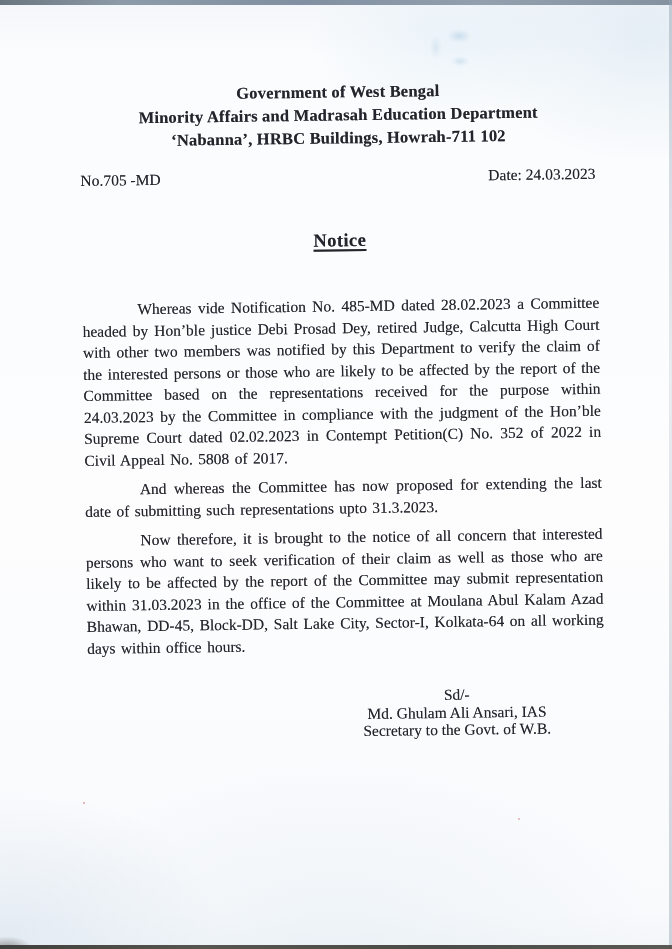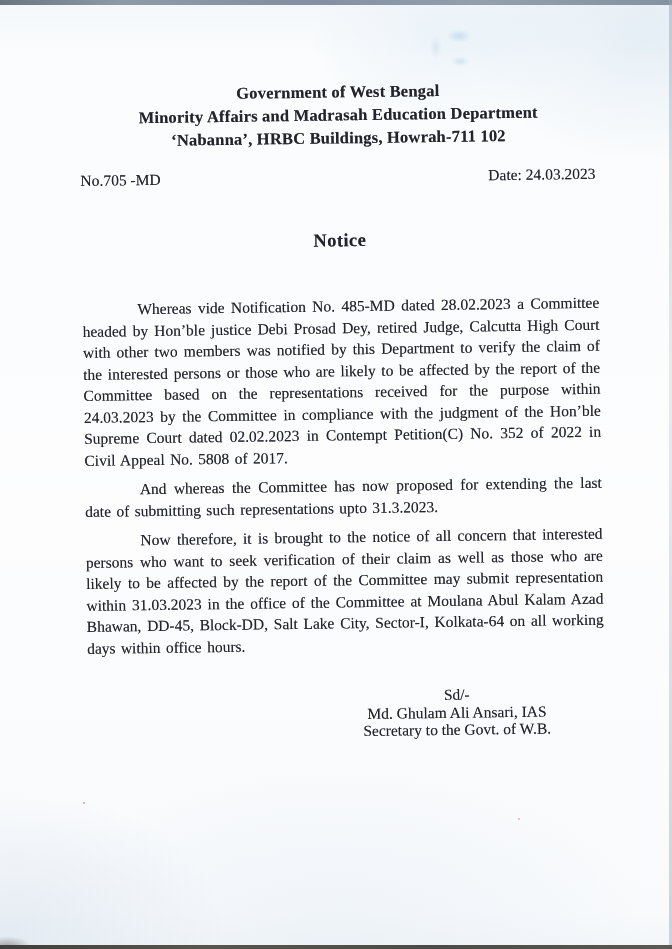--- a/index.html
+++ b/index.html
@@ -64,20 +64,21 @@
     margin-top: 19px;
     display: flex; justify-content: space-between; align-items: baseline;
     font-size: 15.5px;
   }
   .ref-row .date { padding-right: 2px; }
 
   .notice-title-wrap { margin-top: 44px; text-align: center; }
   .notice-title {
     display: inline-block;
     font-weight: bold; font-size: 18.5px;
+    text-decoration: underline;
     text-underline-offset: 3px;
     text-decoration-thickness: 1.8px;
     letter-spacing: 0.4px;
   }
 
   .body-text { margin-top: 44px; font-size: 15.5px; line-height: 21.5px; }
   .body-text p {
     margin: 0 0 8px 0;
     text-align: justify;
     text-indent: 55px;

